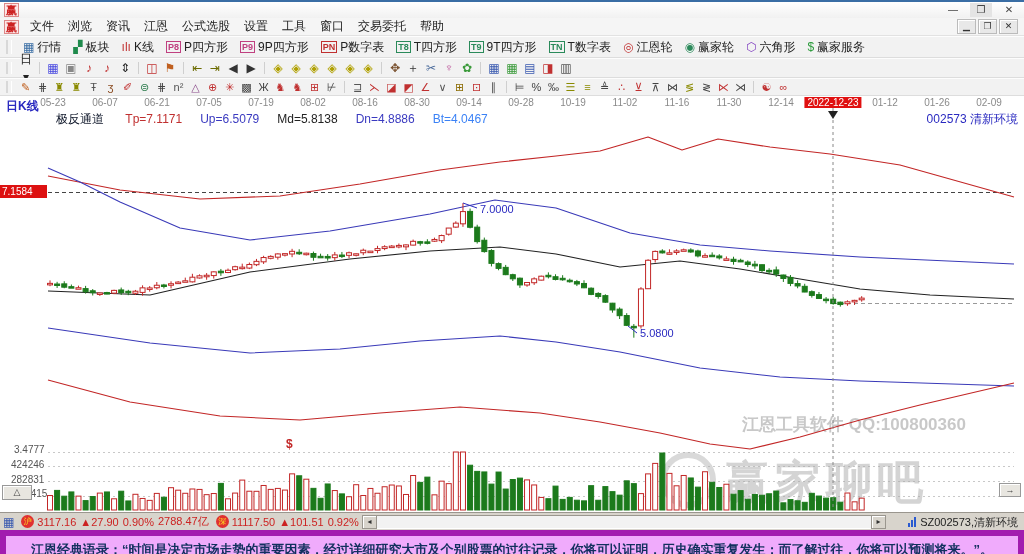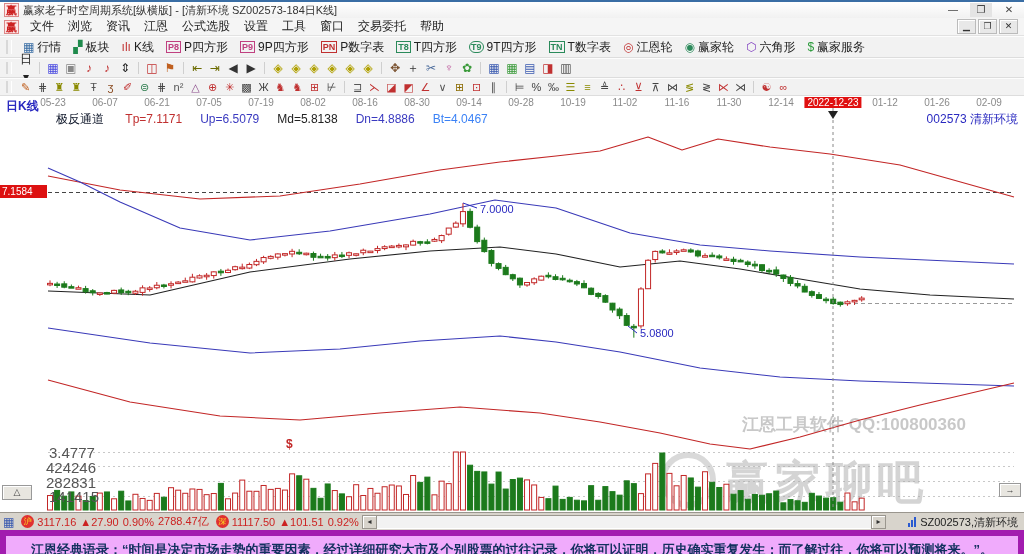--- a/index.html
+++ b/index.html
@@ -43,21 +43,21 @@
   .chart{position:absolute;left:0;top:96px;width:1024px;height:416px;background:#fff;overflow:hidden;}
   .chart svg{position:absolute;left:0;top:0;}
   .klabel{position:absolute;left:6px;top:2px;color:#2a2ac0;font-weight:bold;font-size:12px;z-index:5;}
   .date{position:absolute;top:1px;font-size:10px;color:#8a8a8a;transform:translateX(-50%);white-space:nowrap;z-index:4;}
   .date-hl{background:#e01010;color:#fff;padding:0 3px;}
   .ind-row{position:absolute;left:56px;top:15px;white-space:nowrap;z-index:4;font-size:12px;}
   .ind-row span{margin-right:18px;}
   .symbol-label{position:absolute;right:6px;top:15px;color:#2a2ac0;font-size:12px;z-index:4;}
   .price-tag{position:absolute;left:0;top:89px;width:47px;height:13px;background:#dd1111;color:#fff;
     font-size:10px;line-height:13px;padding-left:2px;box-sizing:border-box;z-index:4;}
-  .scale-label{position:absolute;font-size:15px;color:#555;z-index:4;margin-left:35px;}
+  .scale-label{position:absolute;font-size:10px;color:#555;z-index:4;}
   .corner-btn{position:absolute;box-sizing:border-box;background:#e8e6e0;border:1px solid #999;
     box-shadow:inset 1px 1px 0 #fff;font-size:9px;line-height:12px;text-align:center;color:#444;z-index:6;cursor:default;}
 
   
   .statusbar{position:absolute;left:0;top:512px;width:1024px;height:18px;background:#d8d4cc;
     border-top:1px solid #9a968e;display:flex;align-items:center;font-size:11px;box-sizing:border-box;padding-left:3px;}
   .sb-grid{color:#3a5ab0;font-size:12px;margin-right:4px;}
   .mkt-icon{display:inline-block;width:13px;height:13px;line-height:13px;border-radius:50%;
     background:#e03030;color:#ffe020;font-size:8px;text-align:center;margin:0 3px;flex:0 0 auto;}
   .mkt-txt{color:#c22;margin-right:4px;white-space:nowrap;text-align:center;}
@@ -76,21 +76,20 @@
     background:#f0abfc;border:6px solid #a21caf;display:flex;align-items:center;justify-content:center;}
   .quote-text{color:#12305e;font-weight:bold;font-size:13px;white-space:nowrap;}
 </style>
 </head>
 <body>
 
 <div id="app">
 
   <div class="titlebar">
     <span class="app-icon">赢</span>
-    <span class="title-text">赢家老子时空周期系统[纵横版] - [清新环境  SZ002573-184日K线]</span>
     <span class="title-controls">
         <span class="tc">—</span>
         <span class="tc restore">❐</span>
         <span class="tc">✕</span>
       </span>
   </div>
 
   <div class="menubar">
     <span class="app-icon">赢</span>
     <span style="display:flex;align-items:flex-end;">
@@ -136,21 +135,21 @@
       </span>
       <span class="tb-btn">
         <span class="boxed" style="color: rgb(192, 48, 48);">PN</span>
         <span class="lbl">P数字表</span>
       </span>
       <span class="tb-btn">
         <span class="boxed" style="color: rgb(42, 138, 90);">T8</span>
         <span class="lbl">T四方形</span>
       </span>
       <span class="tb-btn">
-        <span class="boxed" style="color: rgb(42, 138, 90); border-radius: 6px;">T9</span>
+        <span class="boxed" style="color: rgb(42, 138, 90);">T9</span>
         <span class="lbl">9T四方形</span>
       </span>
       <span class="tb-btn">
         <span class="boxed" style="color: rgb(42, 138, 90);">TN</span>
         <span class="lbl">T数字表</span>
       </span>
       <span class="tb-btn">
         <span class="glyph" style="color: rgb(192, 48, 48);">◎</span>
         <span class="lbl">江恩轮</span>
       </span>

